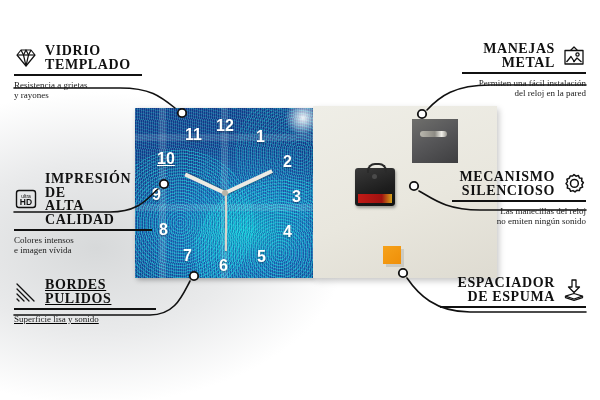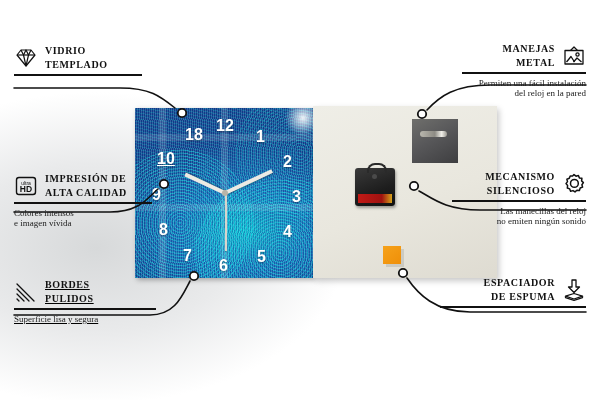--- a/index.html
+++ b/index.html
@@ -81,21 +81,21 @@
     background:linear-gradient(140deg,#f6a21b 0%,#ef8f08 100%);
     box-shadow:3px 3px 0 rgba(0,0,0,.10);
   }
 
   
   .feature{position:absolute;}
   .f-head{display:flex;align-items:center;gap:7px;}
   .f-head.right{justify-content:flex-end;}
   .f-title{
     font-family:"Liberation Serif", serif;font-weight:bold;
-    font-size:10px;line-height:13.5px;letter-spacing:.6px;color:#111;
+    font-size:14px;line-height:13.5px;letter-spacing:.6px;color:#111;
     text-transform:uppercase;white-space:pre-line;
   }
   .f-title.ralign{text-align:right;}
   .f-rule{height:1.6px;background:#111;margin:3px 0 4px 0;}
   .f-desc{
     font-family:"Liberation Serif", serif;font-size:9px;line-height:10.5px;
     color:#1a1a1a;white-space:pre-line;
   }
   .f-desc.ralign{text-align:right;}
   .icon{width:24px;height:24px;flex:0 0 24px;display:block;}
@@ -127,21 +127,21 @@
     <span class="numeral" style="left:121px;top:21px;">1</span>
     <span class="numeral" style="left:148px;top:46px;">2</span>
     <span class="numeral" style="left:157px;top:81px;">3</span>
     <span class="numeral" style="left:148px;top:116px;">4</span>
     <span class="numeral" style="left:122px;top:141px;">5</span>
     <span class="numeral" style="left:84px;top:150px;">6</span>
     <span class="numeral" style="left:48px;top:140px;">7</span>
     <span class="numeral" style="left:24px;top:114px;">8</span>
     <span class="numeral" style="left:17px;top:79px;">9</span>
     <span class="numeral" style="left:22px;top:43px;text-decoration:underline;">10</span>
-    <span class="numeral" style="left:50px;top:19px;">18</span>
+    <span class="numeral" style="left:50px;top:19px;">11</span>
 
     <div class="hand hand-hour" style="left:90px;top:83px;transform:rotate(205deg);"></div>
     <div class="hand hand-min" style="left:90px;top:83px;transform:rotate(-25deg);"></div>
     <div class="hand hand-sec" style="left:90px;top:85px;"></div>
     <div class="hub" style="left:87px;top:82px;"></div>
   </div>
 
   <div class="product back">
     <div class="hanger">
       <div class="slot"></div>
@@ -183,20 +183,22 @@
               <path d="M7 4 L9.5 9 L12 20"></path>
               <path d="M17 4 L14.5 9 L12 20"></path>
           <path d="M9.5 9 L12 4 L14.5 9"></path>
         </g>
           </svg>
       </span>
       <span class="f-title">VIDRIO
 TEMPLADO</span>
     </div>
     <div class="f-rule"></div>
+    <div class="f-desc">Resistencia a grietas
+y rayones</div>
   </div>
 
   <div class="feature" id="feat-hd">
     <div class="f-head">
       <span class="icon">
         <svg viewBox="0 0 24 24">
           <rect x="2.5" y="3.5" width="19" height="17" rx="2.5" fill="none" stroke="#111" stroke-width="1.4"></rect>
           <text x="12" y="10.5" text-anchor="middle" font-family="Liberation Sans, sans-serif" font-size="5" fill="#111">ultra</text>
           <text x="12" y="18" text-anchor="middle" font-family="Liberation Sans, sans-serif" font-size="8.5" font-weight="bold" fill="#111">HD</text>
         </svg>
@@ -218,21 +220,21 @@
           <line x1="3" y1="9" x2="15" y2="21"></line>
           <line x1="3" y1="14" x2="10" y2="21"></line>
           <line x1="3" y1="19" x2="5" y2="21"></line>
         </g>
           </svg>
       </span>
       <span class="f-title">BORDES
 PULIDOS</span>
     </div>
     <div class="f-rule"></div>
-    <div class="f-desc">Superficie lisa y segura</div>
+    <div class="f-desc">Superficie lisa y sonido</div>
   </div>
 
   <div class="feature" id="feat-manejas">
     <div class="f-head right">
       <span class="f-title ralign">MANEJAS
 METAL</span>
       <span class="icon">
         <svg viewBox="0 0 24 24">
             <g fill="none" stroke="#111" stroke-width="1.3" stroke-linejoin="round">
           <path d="M8.5 6.5 L12 3 L15.5 6.5"></path>

